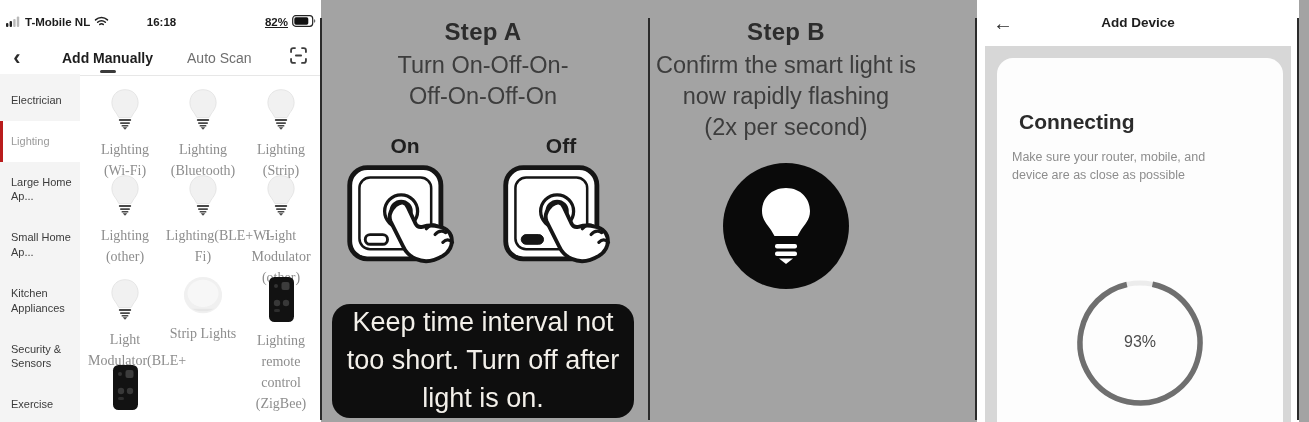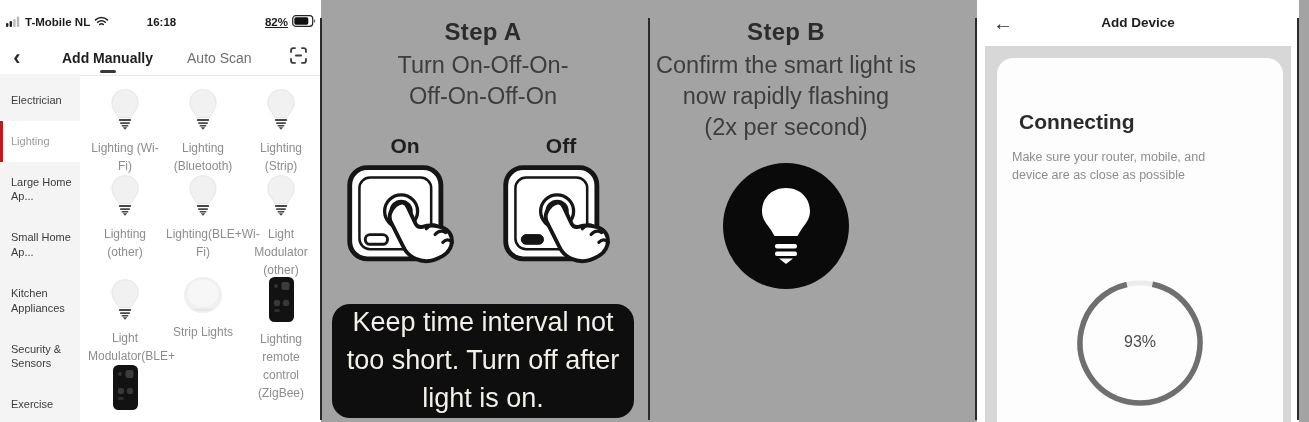--- a/index.html
+++ b/index.html
@@ -21,21 +21,21 @@
   .tab-active::after { content:""; position:absolute; left:50%; transform:translateX(-50%); bottom:-7px; width:16px; height:3px; background:#3a3a3a; border-radius:2px; }
   .tab-inactive { font-size:14px; color:#6f6f6f; }
   .scan-icon { margin-left:auto; margin-right:12px; }
   .appbody { position:absolute; left:0; right:0; top:77px; bottom:0; display:flex;align-items:center; }
   .sidebar { width:80px; background:#f4f4f4; padding-top:6px; flex:none; }
   .side-item { padding:13px 6px 13px 11px; font-size:11px; color:#3b3b3b; line-height:1.35; background:#f4f4f4; }
   .side-item.selected { background:#fff; color:#9a9a9a; border-left:3px solid #b91c1c; padding-left:8px; }
   .gridwrap { flex:1; padding:8px 2px 0 6px; }
   .devgrid { display:grid; grid-template-columns:78px 78px 78px; grid-template-rows:86px 104px 88px 58px; column-gap:0; }
   .cell { display:flex; flex-direction:column; align-items:center; text-align:center; }
-  .cell-label { margin-top:3px; font-size:12px; color:#8d8d8d; line-height:1.5; max-width:74px; }
+  .cell-label { margin-top:3px; font-size:14px; color:#8d8d8d; line-height:1.5; max-width:74px;font-family:Liberation Serif, serif; }
 
   
   .p2 { position:absolute; left:322px; top:0; width:322px; height:422px; }
   .p3 { position:absolute; left:650px; top:0; width:272px; height:422px; }
   .step-title { text-align:center; margin-top:18px; font-size:24px; font-weight:bold; color:#2c2c2c; letter-spacing:0.3px; }
   .step-body { text-align:center; font-size:23.5px; color:#3d3d3d; line-height:1.32; margin-top:4px; }
   .switch-row { display:flex; justify-content:center; gap:16px; margin-top:22px; }
   .switch-col { width:140px; display:flex; flex-direction:column; align-items:center; }
   .switch-label { font-size:21px; font-weight:bold; color:#1f1f1f; margin-bottom:4px; }
   .banner { position:absolute; left:10px; right:10px; top:304px; height:114px; background:#0e0e0e; border-radius:18px; color:#f3f0ea; display:flex; flex-direction:column; justify-content:center; text-align:center; font-size:27px; line-height:1.4; padding:4px 14px; }

